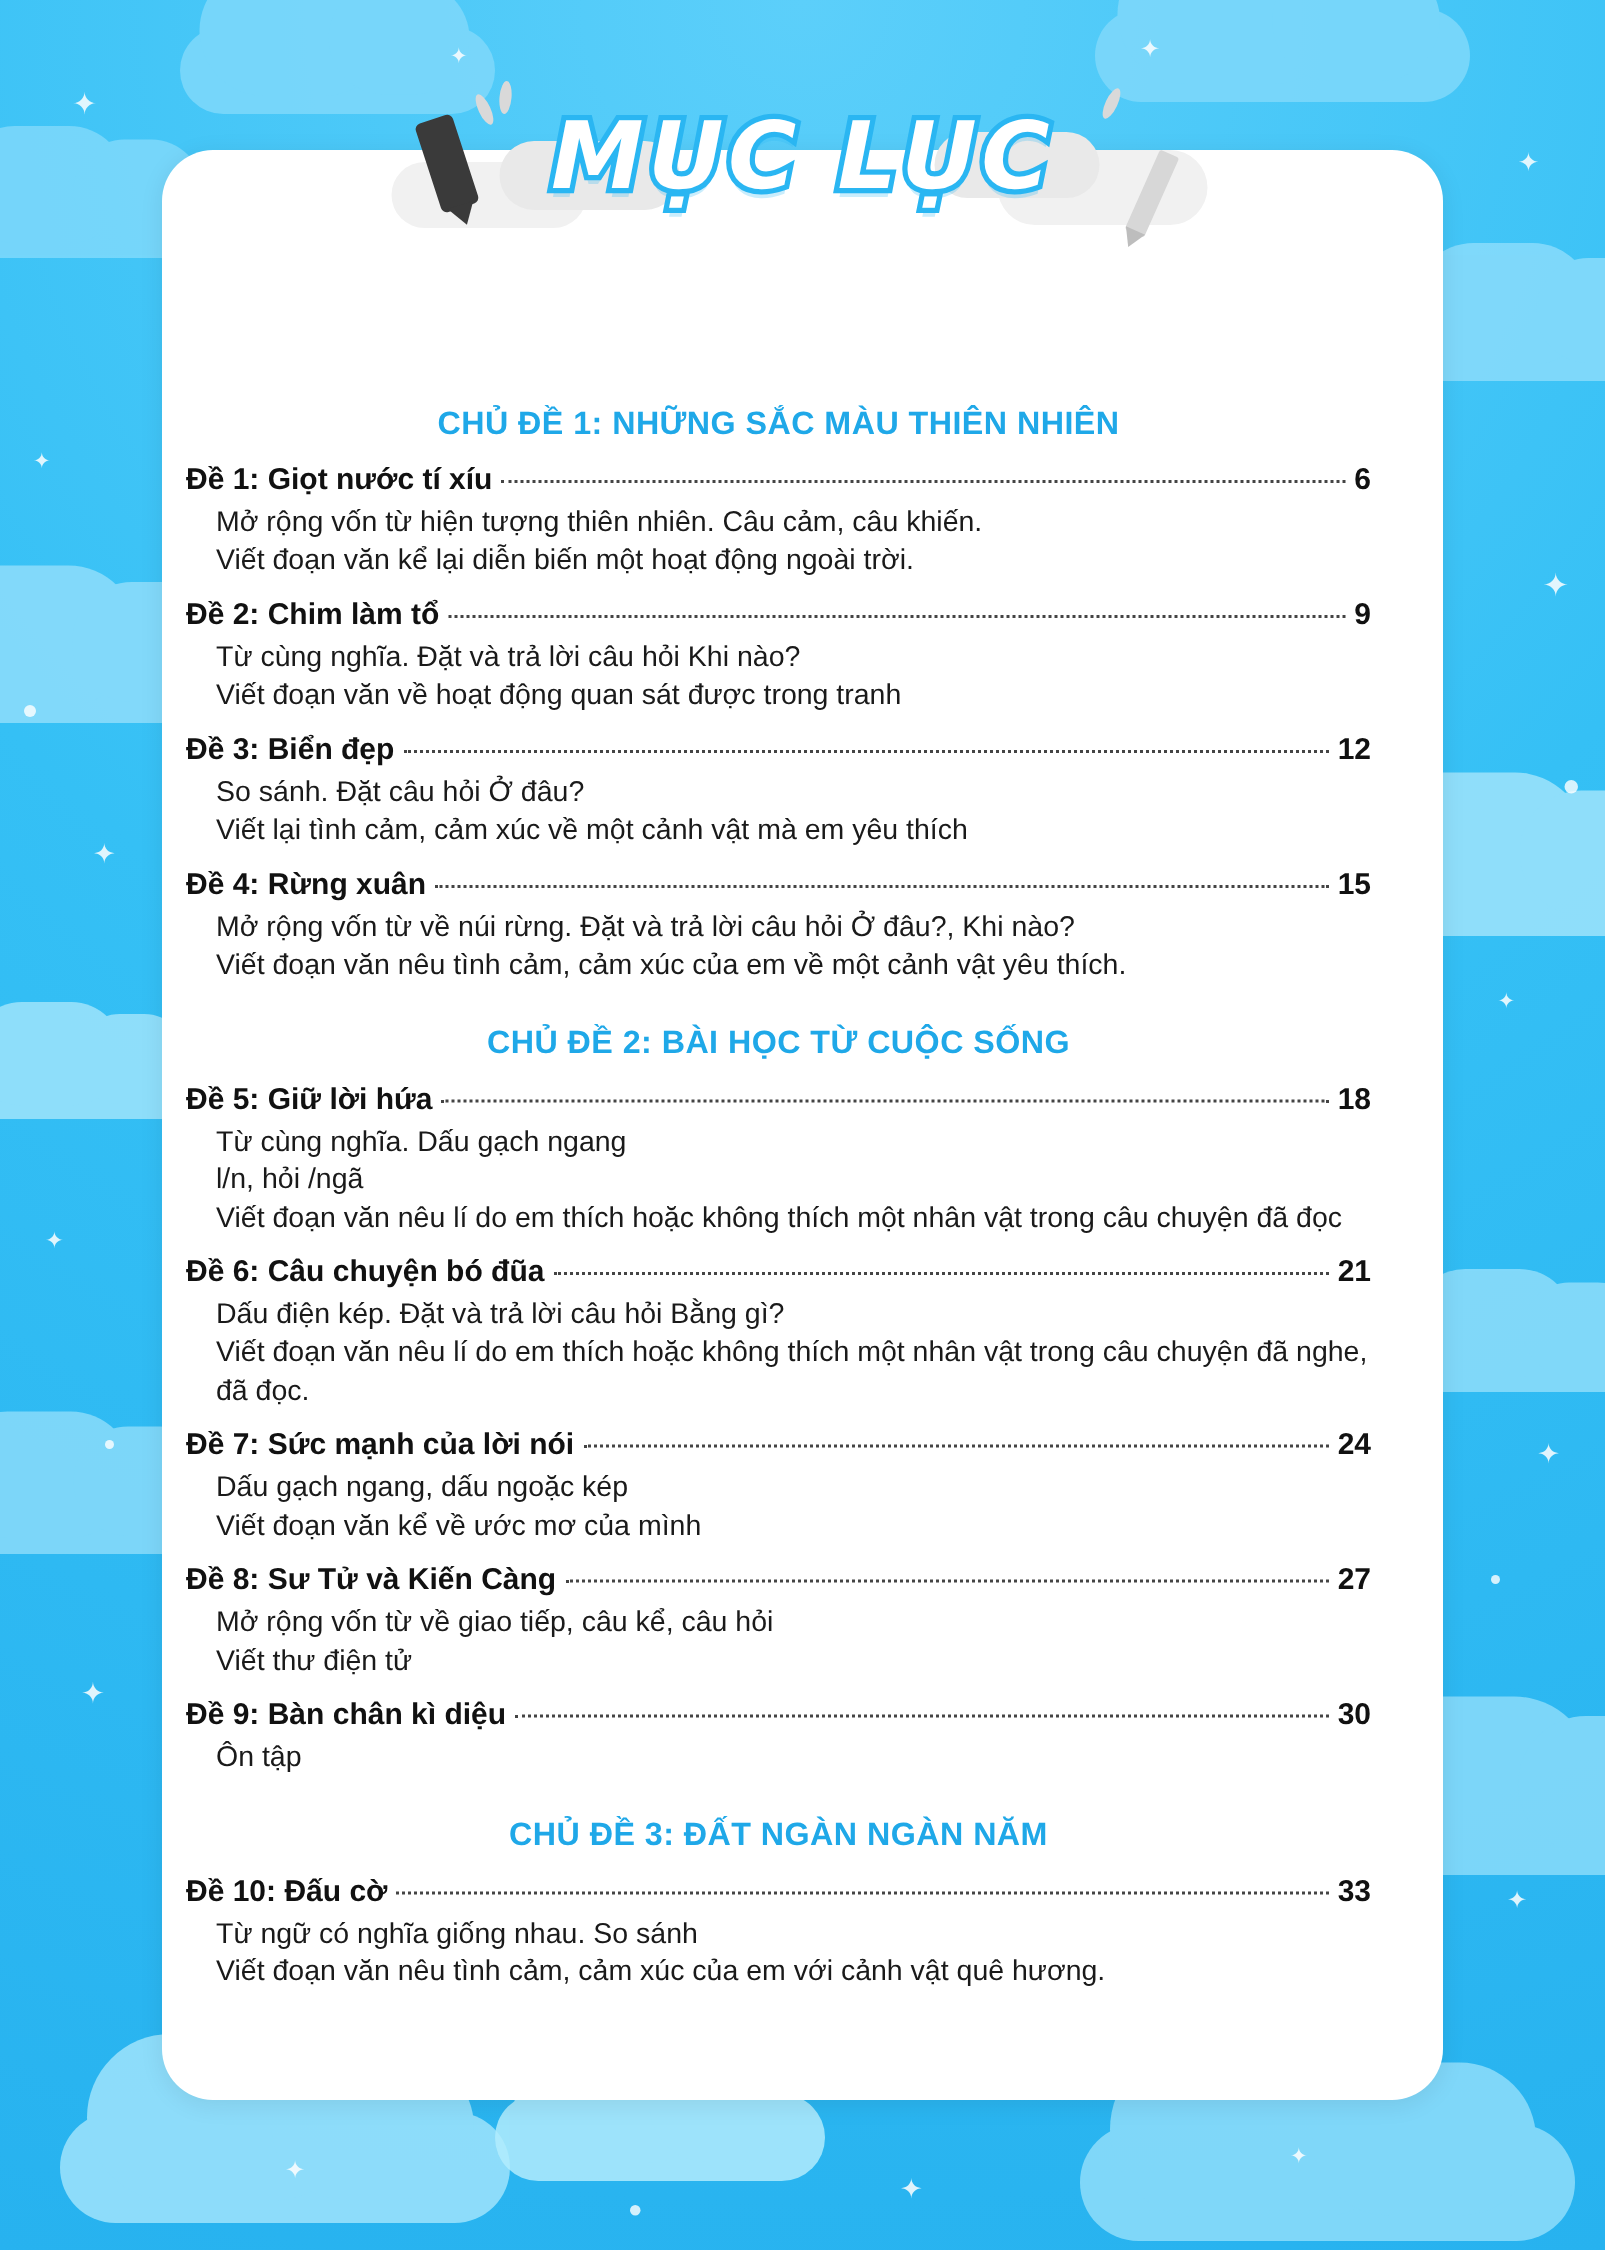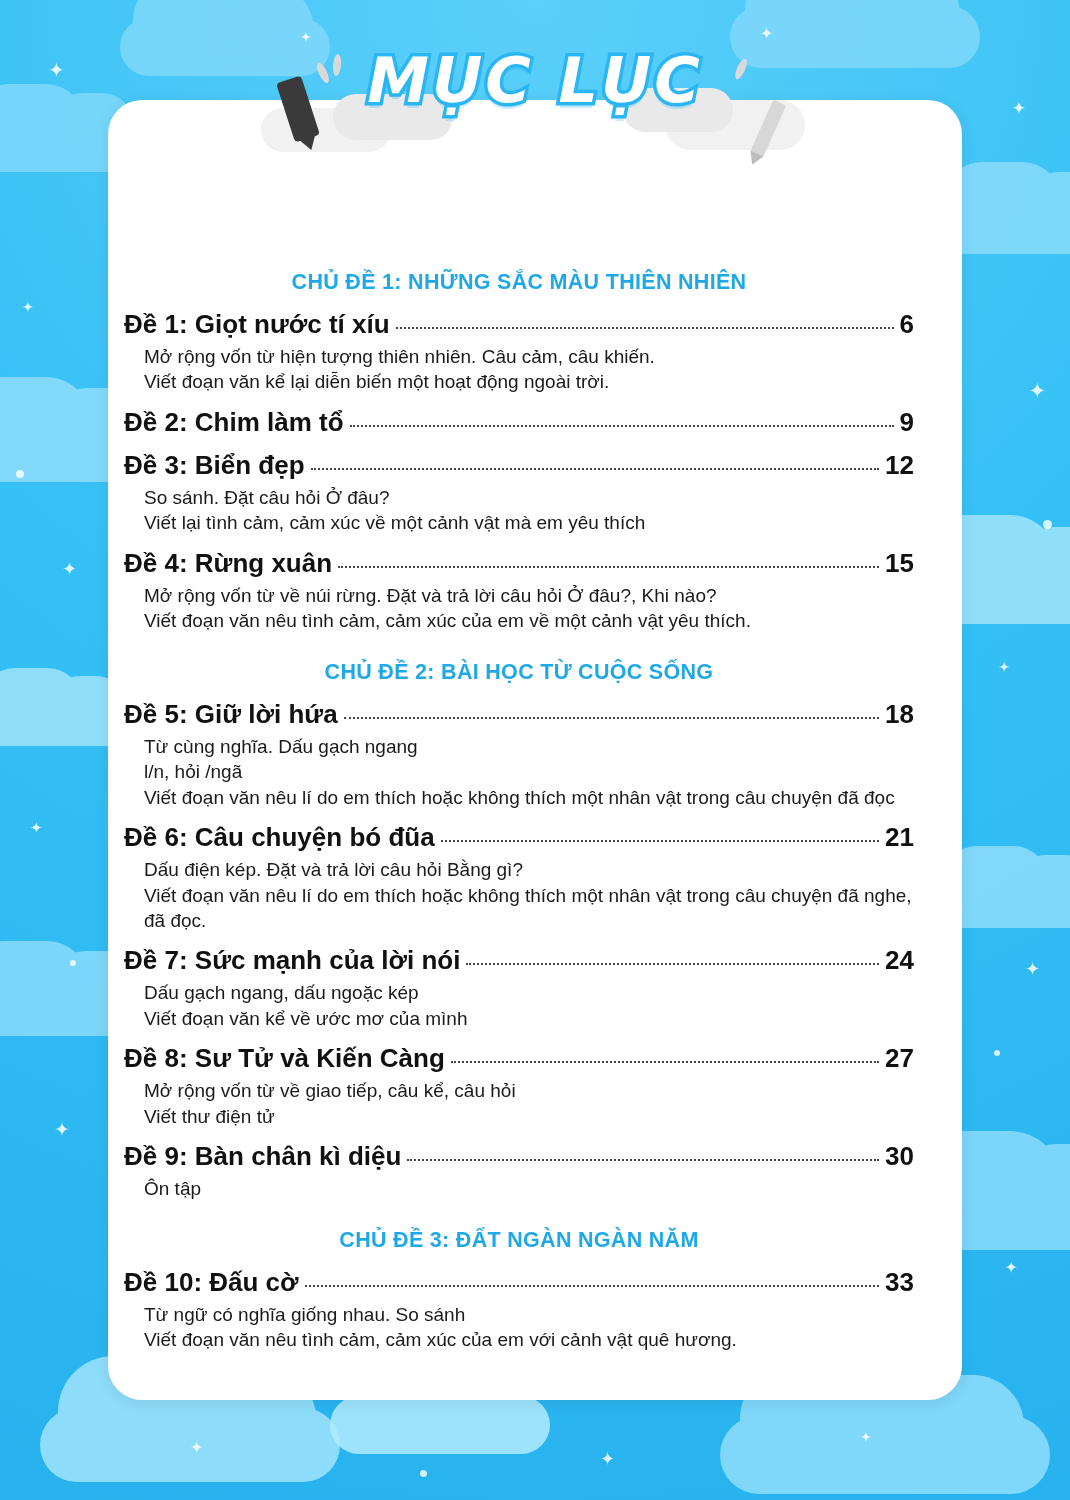--- a/index.html
+++ b/index.html
@@ -79,21 +79,21 @@
   
   .banner {
     position: absolute;
     left: 50%;
     transform: translateX(-50%);
     top: 44px;
     width: 560px;
     height: 118px;
     z-index: 5;
     display: flex;
-    align-items: flex-start;
+    align-items: center;
     justify-content: center;
   }
   .banner-cloud {
     position: absolute;
     background: #f1f1f1;
     border-radius: 999px;
   }
   .bc1 { width: 130px; height: 44px; left: 6px;  top: 64px; }
   .bc2 { width: 120px; height: 46px; left: 78px; top: 50px; background:#e9e9e9;}
   .bc3 { width: 140px; height: 50px; right: 10px; top: 56px; }
@@ -165,21 +165,21 @@
     font-size: 21.5px;
     letter-spacing: .3px;
     margin: 26px 0 14px 0;
   }
   .chapter:first-child { margin-top: 0; }
 
   .entry { margin-bottom: 2px; }
   .entry-head {
     display: flex;
     align-items: baseline;
-    font-size: 26px;
+    font-size: 20px;
     font-weight: bold;
     color: #111111;
     white-space: nowrap;
   }
   .entry-title { }
   .dots {
     flex: 1 1 auto;
     margin: 0 6px 0 6px;
     border-bottom: 2.5px dotted #444;
     transform: translateY(-4px);
@@ -263,20 +263,22 @@
         <div>Viết đoạn văn kể lại diễn biến một hoạt động ngoài trời.</div>
       </div>
     </div>
     <div class="entry">
       <div class="entry-head">
         <span class="entry-title">Đề 2: Chim làm tổ</span>
         <span class="dots"></span>
         <span class="page-num">9</span>
       </div>
       <div class="entry-lines">
+        <div>Từ cùng nghĩa. Đặt và trả lời câu hỏi Khi nào?</div>
+        <div>Viết đoạn văn về hoạt động quan sát được trong tranh</div>
       </div>
     </div>
     <div class="entry">
       <div class="entry-head">
         <span class="entry-title">Đề 3: Biển đẹp</span>
         <span class="dots"></span>
         <span class="page-num">12</span>
       </div>
       <div class="entry-lines">
         <div>So sánh. Đặt câu hỏi Ở đâu?</div>

